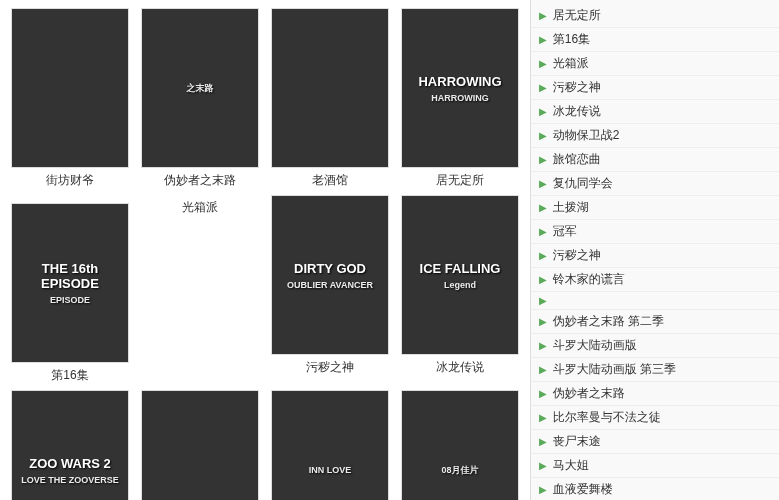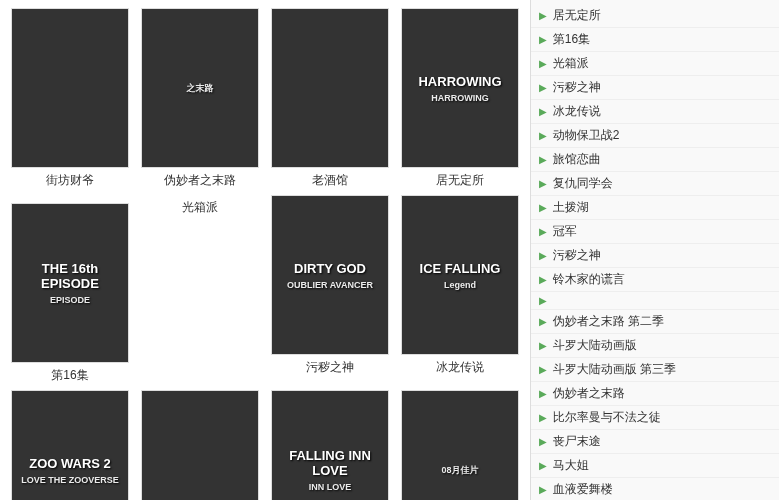--- a/index.html
+++ b/index.html
@@ -177,21 +177,20 @@
         <div class="poster poster-9">
           <div class="poster-main-text">ZOO WARS 2</div>
           <div class="poster-sub-text">LOVE THE ZOOVERSE</div>
         </div>
       </div>
       <div class="grid-item">
         <div class="poster poster-10"></div>
       </div>
       <div class="grid-item">
         <div class="poster poster-11">
-          <div class="poster-main-text">FALLING INN LOVE</div>
           <div class="poster-sub-text">INN LOVE</div>
         </div>
       </div>
       <div class="grid-item">
         <div class="poster poster-12">
           <div class="poster-sub-text">08月佳片</div>
         </div>
       </div>
     </div>
 </div>

